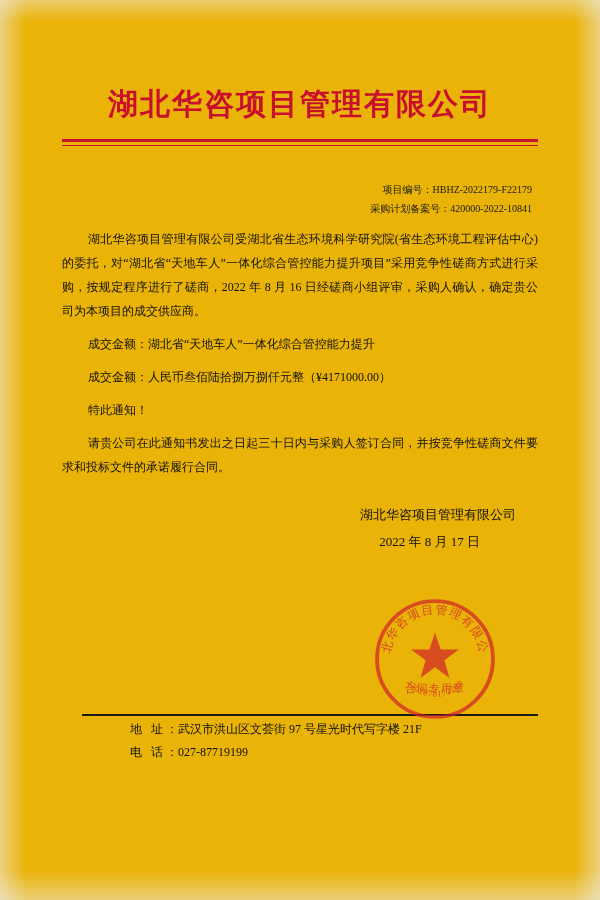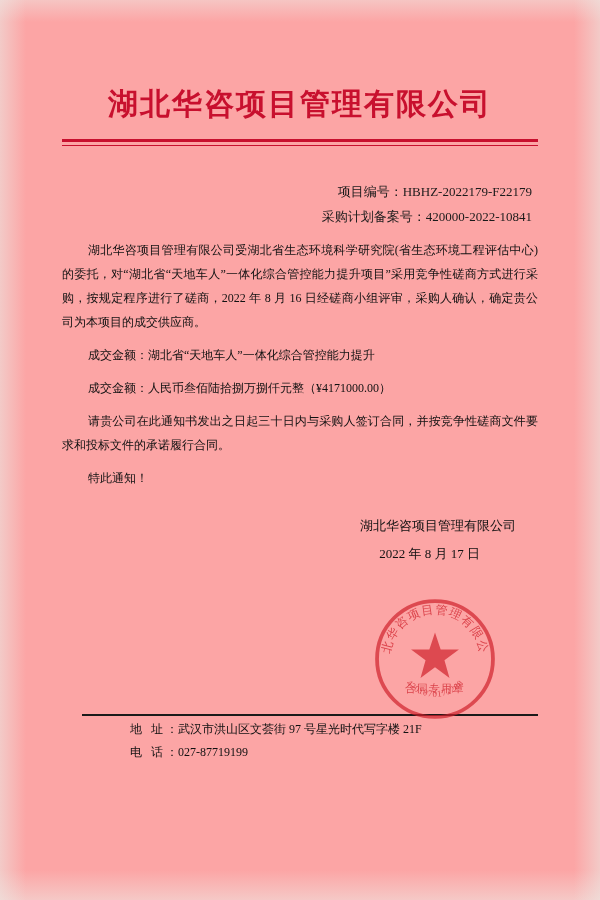--- a/index.html
+++ b/index.html
@@ -13,21 +13,21 @@
     font-family: "Liberation Serif", "DejaVu Serif", serif;
     position: relative;
     overflow: hidden;
   }
   .page {
     position: absolute;
     left: 0;
     top: 0;
     width: 600px;
     height: 900px;
-    background: #fca5a5;
+    background: #eab308;
   }
   
   .paper-tint {
     position: absolute;
     inset: 0;
     background:
       linear-gradient(to right, rgba(235,233,228,0.55) 0px, rgba(255,255,255,0) 26px),
       linear-gradient(to left, rgba(235,233,228,0.55) 0px, rgba(255,255,255,0) 26px),
       linear-gradient(to bottom, rgba(238,236,231,0.45) 0px, rgba(255,255,255,0) 22px),
       linear-gradient(to top, rgba(238,236,231,0.5) 0px, rgba(255,255,255,0) 30px);
@@ -68,21 +68,21 @@
     margin-top: 56px;
     text-align: center;
     font-size: 23px;
     font-weight: bold;
     letter-spacing: 9px;
     color: #111;
   }
   .meta {
     margin-top: 34px;
     text-align: right;
-    font-size: 13px;
+    font-size: 10px;
     color: #1a1a1a;
     line-height: 1.9;
     padding-right: 6px;
   }
   .meta div {
     white-space: nowrap;
   }
   .addressee {
     margin-top: 14px;
     font-size: 13px;
@@ -162,22 +162,22 @@
 
     <div class="meta">
       <div>项目编号：HBHZ-2022179-F22179</div>
       <div>采购计划备案号：420000-2022-10841</div>
     </div>
 
 
     <div class="body-para">湖北华咨项目管理有限公司受湖北省生态环境科学研究院(省生态环境工程评估中心)的委托，对“湖北省“天地车人”一体化综合管控能力提升项目”采用竞争性磋商方式进行采购，按规定程序进行了磋商，2022 年 8 月 16 日经磋商小组评审，采购人确认，确定贵公司为本项目的成交供应商。</div>
     <div class="body-para">成交金额：湖北省“天地车人”一体化综合管控能力提升</div>
     <div class="body-para">成交金额：人民币叁佰陆拾捌万捌仟元整（¥4171000.00）</div>
+    <div class="body-para">特此通知！</div>
     <div class="body-para">请贵公司在此通知书发出之日起三十日内与采购人签订合同，并按竞争性磋商文件要求和投标文件的承诺履行合同。</div>
-    <div class="body-para">特此通知！</div>
 
     <div class="sign-block">
       <div>湖北华咨项目管理有限公司</div>
       <div class="sign-date">2022 年 8 月 17 日</div>
     </div>
 
     <div class="seal">
       <svg viewBox="0 0 200 200" width="126" height="126" aria-hidden="true">
         <defs>
           <path id="sealArcTop" d="M 28,100 A 72,72 0 0 1 172,100"></path>

